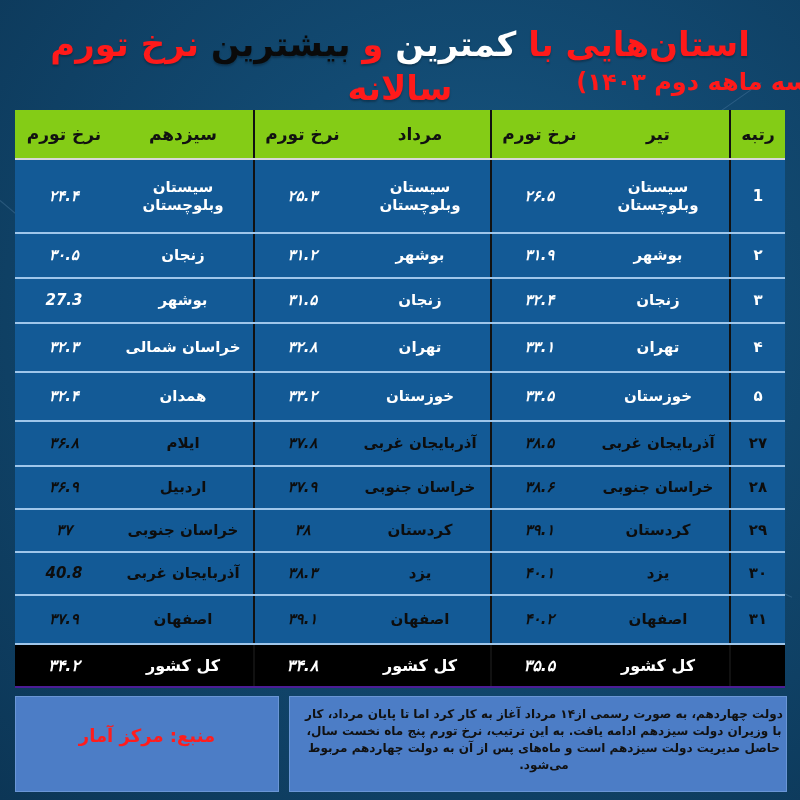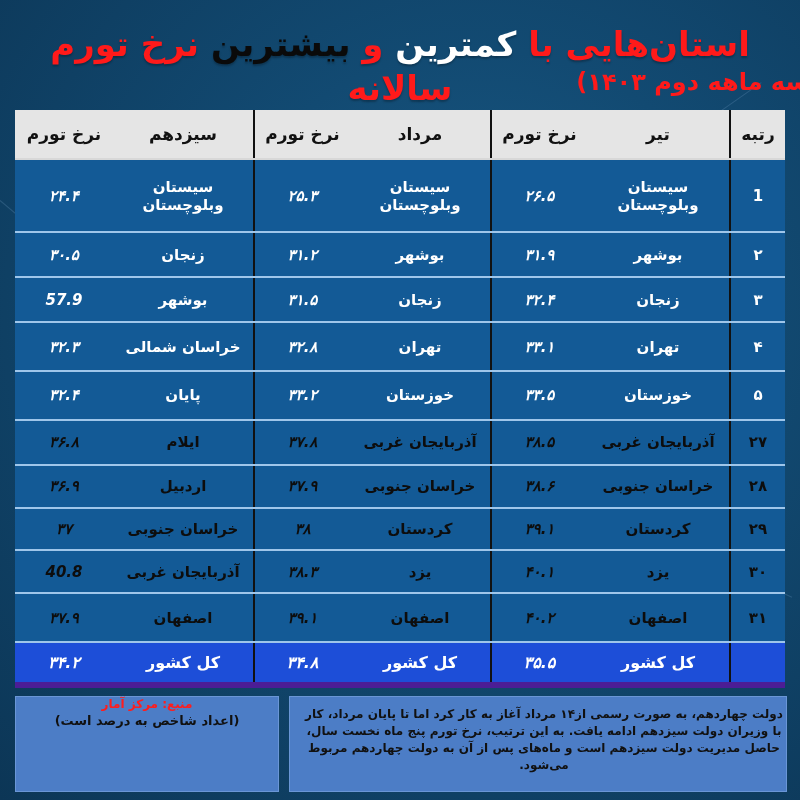--- a/index.html
+++ b/index.html
@@ -27,34 +27,34 @@
   }
   table.grid {
     position:absolute; top:110px; left:15px; width:770px; height:578px;
     border-collapse:collapse; direction:rtl; table-layout:fixed;
   }
   table.grid td, table.grid th {
     border-bottom:2px solid #9fc6ea; padding:0; text-align:center;
     font-weight:bold; font-size:15px;
   }
   table.grid thead th {
-    background:#e5e5e5; color:#111; font-size:17px; height:48px;
+    background:#84cc16; color:#111; font-size:17px; height:48px;
     border-bottom:2px solid #d8d8d8;
   }
   table.grid tbody td { background:#135a96; color:#fff; }
   table.grid tbody tr.dark td { color:#0d0d0d;margin-left:37px; }
-  table.grid tbody tr.total td { background:#1d4ed8; color:#fff; border-bottom:6px solid #4c1d95; font-size:16px; }
+  table.grid tbody tr.total td { background:#000000; color:#fff; border-bottom:2px solid #4c1d95; font-size:16px; }
   .vdiv { border-left:2px solid #111; }
   td.num { font-size:19px;font-style:italic; }
   td.rank { font-size:18px; }
   .box {
     position:absolute; background:#4c7dc6; border:1px solid #6a96d6;
     text-align:center; direction:rtl; font-weight:bold;
   }
-  .src-title { color:#ff1d1d; font-size:12px; }
+  .src-title { color:#ff1d1d; font-size:18px; margin-top:28px; }
   .src-sub { color:#111; font-size:13px; margin-top:2px; }
   .note { color:#111; font-size:12px; line-height:17px; padding:9px 0 0 12px; }
 </style>
 </head>
 <body>
 
 <div class="bg-line" style="top:300px;left:450px;width:380px;transform:rotate(-35deg);"></div>
 <div class="bg-line" style="top:470px;left:520px;width:300px;transform:rotate(25deg);"></div>
 <div class="bg-line" style="top:200px;left:0px;width:260px;transform:rotate(40deg);"></div>
 
@@ -104,38 +104,38 @@
         <td class="">زنجان</td>
         <td class="num">۳۰.۵</td>
       </tr>
       <tr style="height: 44px;">
         <td class="vdiv rank">۳</td>
         <td class="">زنجان</td>
         <td class="vdiv num">۳۲.۴</td>
         <td class="">زنجان</td>
         <td class="vdiv num">۳۱.۵</td>
         <td class="">بوشهر</td>
-        <td class="num">57.9</td>
+        <td class="num">27.3</td>
       </tr>
       <tr style="height: 48px;">
         <td class="vdiv rank">۴</td>
         <td class="">تهران</td>
         <td class="vdiv num">۳۳.۱</td>
         <td class="">تهران</td>
         <td class="vdiv num">۳۲.۸</td>
         <td class="">خراسان شمالی</td>
         <td class="num">۳۲.۳</td>
       </tr>
       <tr style="height: 48px;">
         <td class="vdiv rank">۵</td>
         <td class="">خوزستان</td>
         <td class="vdiv num">۳۳.۵</td>
         <td class="">خوزستان</td>
         <td class="vdiv num">۳۳.۲</td>
-        <td class="">پایان</td>
+        <td class="">همدان</td>
         <td class="num">۳۲.۴</td>
       </tr>
       <tr class="dark" style="height: 44px;">
         <td class="vdiv rank">۲۷</td>
         <td class="">آذربایجان غربی</td>
         <td class="vdiv num">۳۸.۵</td>
         <td class="">آذربایجان غربی</td>
         <td class="vdiv num">۳۷.۸</td>
         <td class="">ایلام</td>
         <td class="num">۳۶.۸</td>
@@ -183,17 +183,16 @@
         <td class="">کل کشور</td>
         <td class="vdiv num">۳۴.۸</td>
         <td class="">کل کشور</td>
         <td class="num">۳۴.۲</td>
       </tr>
     </tbody>
 </table>
 
 <div class="box" style="top:696px;left:15px;width:262px;height:94px;">
   <div class="src-title">منبع: مرکز آمار</div>
-  <div class="src-sub">(اعداد شاخص  به درصد است)</div>
 </div>
 <div class="box" style="top:696px;left:289px;width:496px;height:94px;">
   <div class="note">دولت چهاردهم، به صورت رسمی  از۱۴ مرداد آغاز به کار کرد اما تا پایان مرداد، کار با وزیران دولت سیزدهم ادامه یافت. به این ترتیب، نرخ تورم پنج ماه نخست سال، حاصل مدیریت دولت سیزدهم است و ماه‌های پس از آن به دولت چهاردهم مربوط می‌شود.</div>
 </div>
 
 </body></html>

